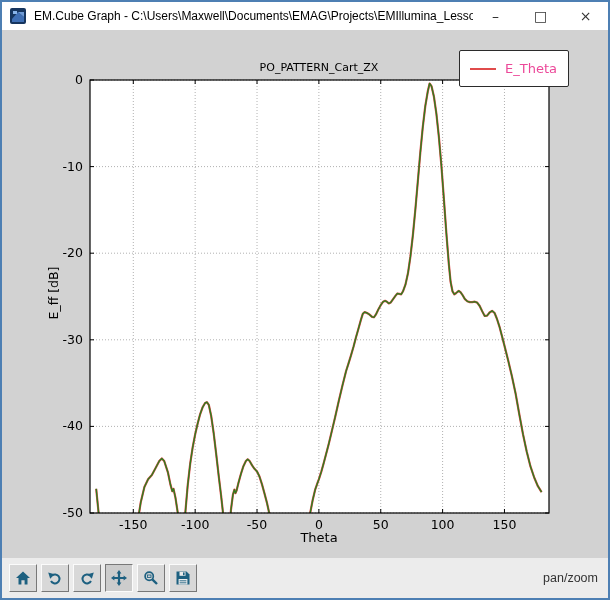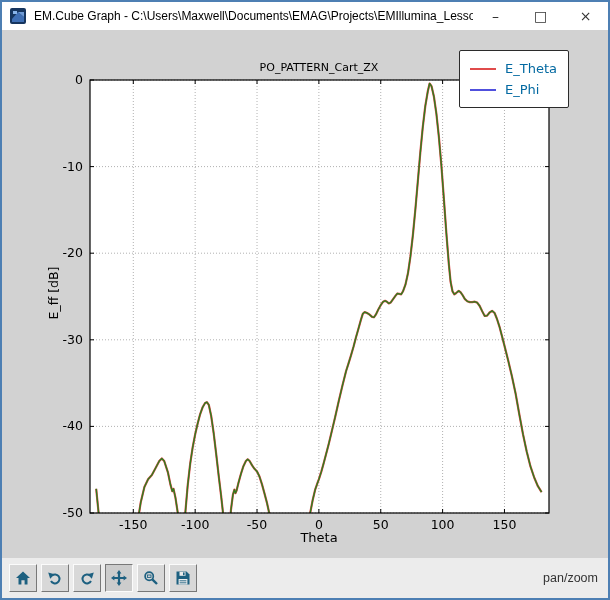--- a/index.html
+++ b/index.html
@@ -23,21 +23,21 @@
     font-family:"DejaVu Sans",sans-serif;font-size:11px;color:#000;white-space:nowrap;}
   .xlabel{position:absolute;left:317px;top:500px;transform:translateX(-50%);
     font-family:"DejaVu Sans",sans-serif;font-size:13px;color:#000;}
   .ylabel{position:absolute;left:51px;top:263px;transform:translate(-50%,-50%) rotate(-90deg);
     font-family:"DejaVu Sans",sans-serif;font-size:12.5px;color:#000;white-space:nowrap;}
   
   .legend{position:absolute;left:457px;top:20px;width:110px;background:#fff;
     border:1px solid #2b2b2b;border-radius:2px;padding:7px 8px 7px 10px;box-sizing:border-box;}
   .legend-row{display:flex;align-items:center;height:21px;}
   .lg-line{width:26px;height:2px;flex:0 0 auto;margin-right:9px;}
-  .lg-label{font-family:"DejaVu Sans",sans-serif;font-size:13px;color:#0369a1;white-space:nowrap;}
+  .lg-label{font-family:"DejaVu Sans",sans-serif;font-size:13px;color:#ec4899;white-space:nowrap;}
   
   .toolbar{position:absolute;bottom:0;left:0;right:0;height:40px;background:#ececec;
     display:flex;align-items:center;padding-left:7px;box-sizing:border-box;}
   .tb{width:28px;height:28px;margin-right:4px;background:#d8d8d8;
     border:1px solid;border-color:#fbfbfb #787878 #787878 #fbfbfb;
     display:flex;align-items:center;justify-content:center;cursor:pointer;box-sizing:border-box;}
   .tb.active{border-color:#787878 #fbfbfb #fbfbfb #787878;background:#cccccc;}
   .tb svg{display:block;}
   .status{margin-left:auto;margin-right:10px;font-family:"Liberation Sans",sans-serif;
     font-size:12.5px;color:#333;text-align:center;}
@@ -130,24 +130,20 @@
       </svg>
     <div class="plot-title">PO_PATTERN_Cart_ZX</div>
     <div class="xlabel">Theta</div>
     <div class="ylabel">E_ff [dB]</div>
 
     <div class="legend">
       <div class="legend-row">
         <span class="lg-line" style="background: rgb(224, 75, 75);"></span>
         <span class="lg-label">E_Theta</span>
       </div>
-      <div class="legend-row">
-        <span class="lg-line" style="background: rgb(80, 80, 221);"></span>
-        <span class="lg-label">E_Phi</span>
-      </div>
     </div>
   </div>
 
   <div class="toolbar">
     <div class="tb" title="Home">
       <svg width="16" height="16" viewBox="0 0 16 16">
         <path d="M8 1.5 L15 8 H12.5 V14.5 H9.6 V10.2 H6.4 V14.5 H3.5 V8 H1 Z" fill="var(--icon)"></path>
       </svg>
     </div>
     <div class="tb" title="Back">

